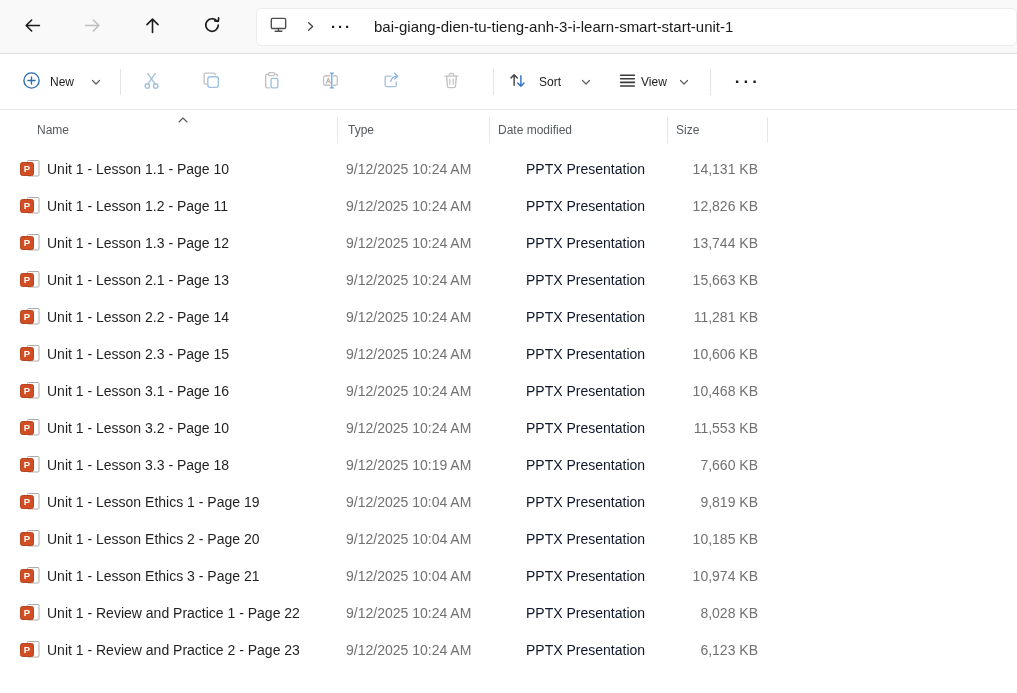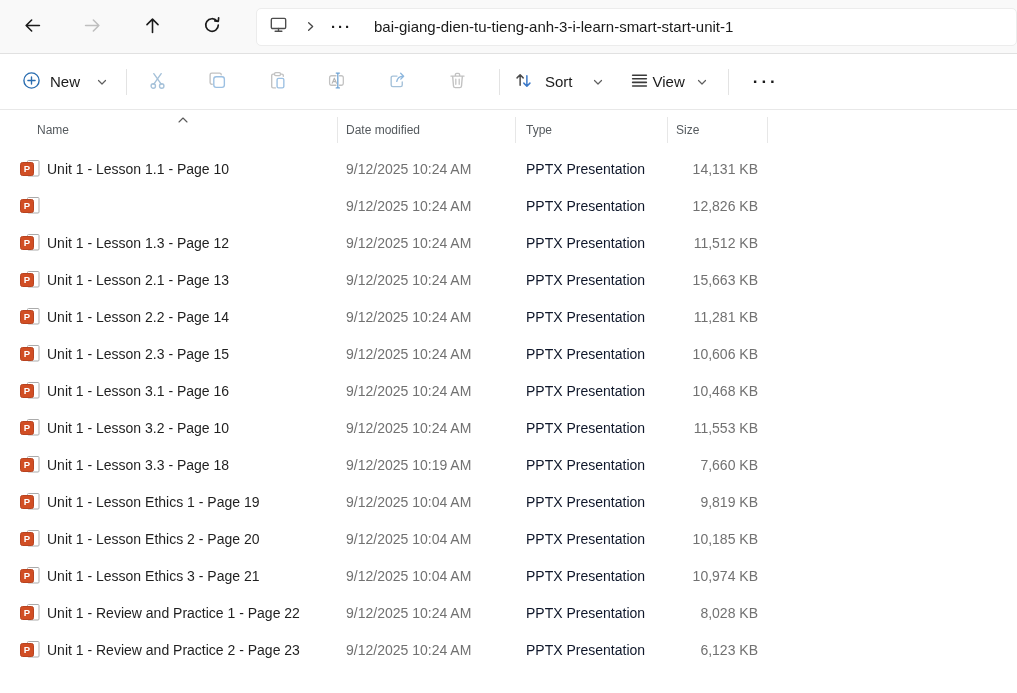--- a/index.html
+++ b/index.html
@@ -15,21 +15,21 @@
                 border:1px solid #ececec; border-radius:5px;
                 display:flex; align-items:center; padding:0 12px; }
   .addr-sep { margin-left:16px; display:flex; align-items:center; }
   .addr-dots { margin-left:14px; font-size:15px; font-weight:bold; letter-spacing:2px; color:#1b1b1b; }
   .addr-path { margin-left:22px; font-size:15px; color:#1b1b1b; white-space:nowrap; }
 
   
   .toolbar { height:56px; background:#fff; border-bottom:1px solid #e8e8e8;
              display:flex; align-items:center; }
   .tb-btn { display:flex; align-items:center; background:none; border:none; cursor:pointer;
-            font-family:"Liberation Sans", sans-serif; font-size:15px; color:#1b1b1b; }
+            font-family:"Liberation Sans", sans-serif; font-size:12px; color:#1b1b1b; }
   .new-btn { margin-left:22px; gap:9px; }
   .chev { margin-left:7px; display:flex; align-items:center; }
   .tb-divider { width:1px; height:26px; background:#e3e3e3; }
   .d1 { margin-left:18px; } .d2 { margin-left:12px; } .d3 { margin-left:20px; }
   .icon-btn { width:60px; height:40px; justify-content:center; }
   .sort-btn { margin-left:14px; gap:12px; }
   .view-btn { margin-left:26px; gap:4px; }
   .more-dots { margin-left:24px; font-size:17px; font-weight:bold; letter-spacing:3px; color:#1b1b1b; }
 
   
@@ -213,26 +213,26 @@
 
   <div class="header-row">
     <span class="sort-asc">
       <svg width="12" height="8" viewBox="0 0 12 8" fill="none">
           <path d="M2 6l4-4 4 4" stroke="#5a5a5a" stroke-width="1.1" stroke-linecap="round" stroke-linejoin="round"></path>
         </svg>
     </span>
     <div class="hcell h-name">
       <span>Name</span>
     </div>
+    <div class="hcell h-type">
+      <span>Type</span>
+    </div>
     <div class="hcell h-date">
       <span>Date modified</span>
     </div>
-    <div class="hcell h-type">
-      <span>Type</span>
-    </div>
     <div class="hcell h-size">
       <span>Size</span>
     </div>
   </div>
 
   <div class="file-list">
   <div class="file-row">
     <div class="c-name">
       <span class="ppt-ic">
         <svg width="20" height="17" viewBox="0 0 20 17">
@@ -250,40 +250,41 @@
 
   <div class="file-row">
     <div class="c-name">
       <span class="ppt-ic">
         <svg width="20" height="17" viewBox="0 0 20 17">
               <rect x="7.5" y="0.5" width="11.5" height="15.5" rx="1" fill="#ffffff" stroke="#ababab"></rect>
               <rect x="0.5" y="2.5" width="13" height="13" rx="2" fill="#d14e24" stroke="#b84320"></rect>
               <text x="7" y="12.3" text-anchor="middle" font-size="9.5" font-weight="bold" fill="#ffffff" font-family="Liberation Sans, sans-serif">P</text>
             </svg>
       </span>
+      <span>Unit 1 - Lesson 1.2 - Page 11</span>
     </div>
     <div class="c-date">9/12/2025 10:24 AM</div>
     <div class="c-type">PPTX Presentation</div>
     <div class="c-size">12,826 KB</div>
   </div>
 
   <div class="file-row">
     <div class="c-name">
       <span class="ppt-ic">
         <svg width="20" height="17" viewBox="0 0 20 17">
               <rect x="7.5" y="0.5" width="11.5" height="15.5" rx="1" fill="#ffffff" stroke="#ababab"></rect>
               <rect x="0.5" y="2.5" width="13" height="13" rx="2" fill="#d14e24" stroke="#b84320"></rect>
               <text x="7" y="12.3" text-anchor="middle" font-size="9.5" font-weight="bold" fill="#ffffff" font-family="Liberation Sans, sans-serif">P</text>
             </svg>
       </span>
       <span>Unit 1 - Lesson 1.3 - Page 12</span>
     </div>
     <div class="c-date">9/12/2025 10:24 AM</div>
     <div class="c-type">PPTX Presentation</div>
-    <div class="c-size">11,512 KB</div>
+    <div class="c-size">13,744 KB</div>
   </div>
 
   <div class="file-row">
     <div class="c-name">
       <span class="ppt-ic">
         <svg width="20" height="17" viewBox="0 0 20 17">
               <rect x="7.5" y="0.5" width="11.5" height="15.5" rx="1" fill="#ffffff" stroke="#ababab"></rect>
               <rect x="0.5" y="2.5" width="13" height="13" rx="2" fill="#d14e24" stroke="#b84320"></rect>
               <text x="7" y="12.3" text-anchor="middle" font-size="9.5" font-weight="bold" fill="#ffffff" font-family="Liberation Sans, sans-serif">P</text>
             </svg>

